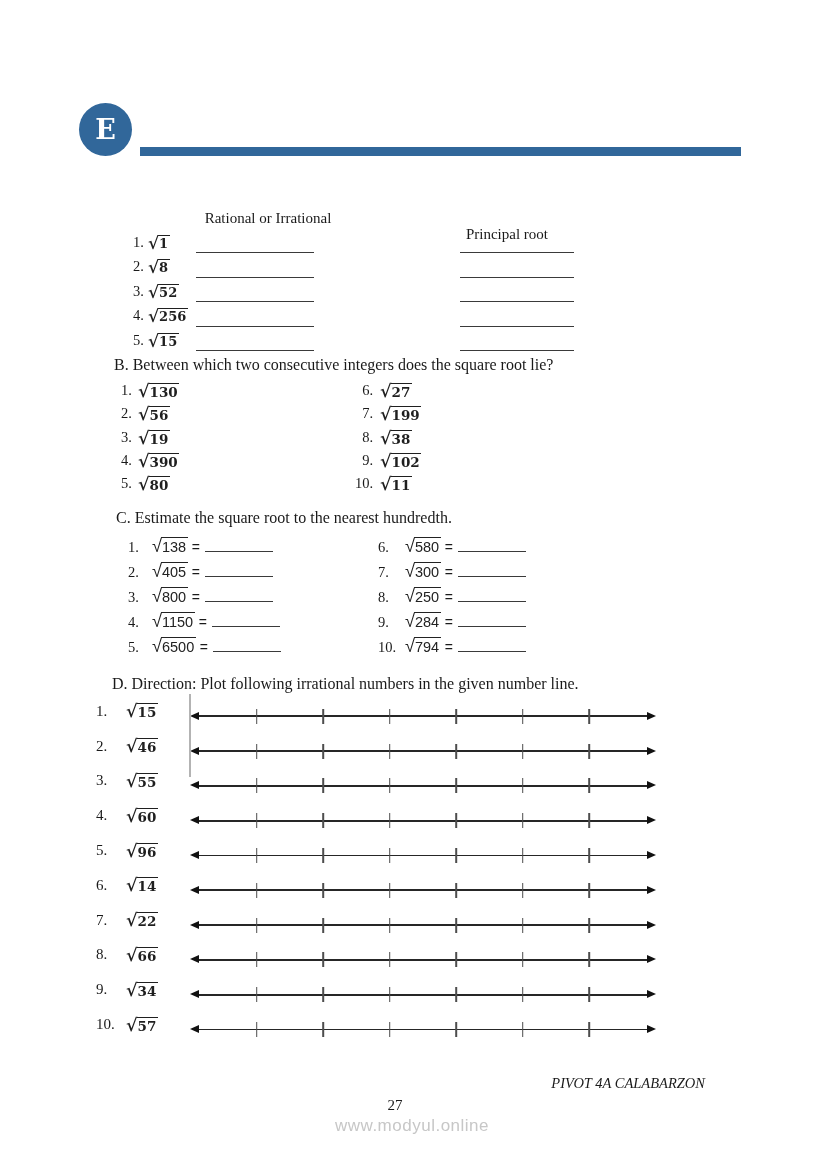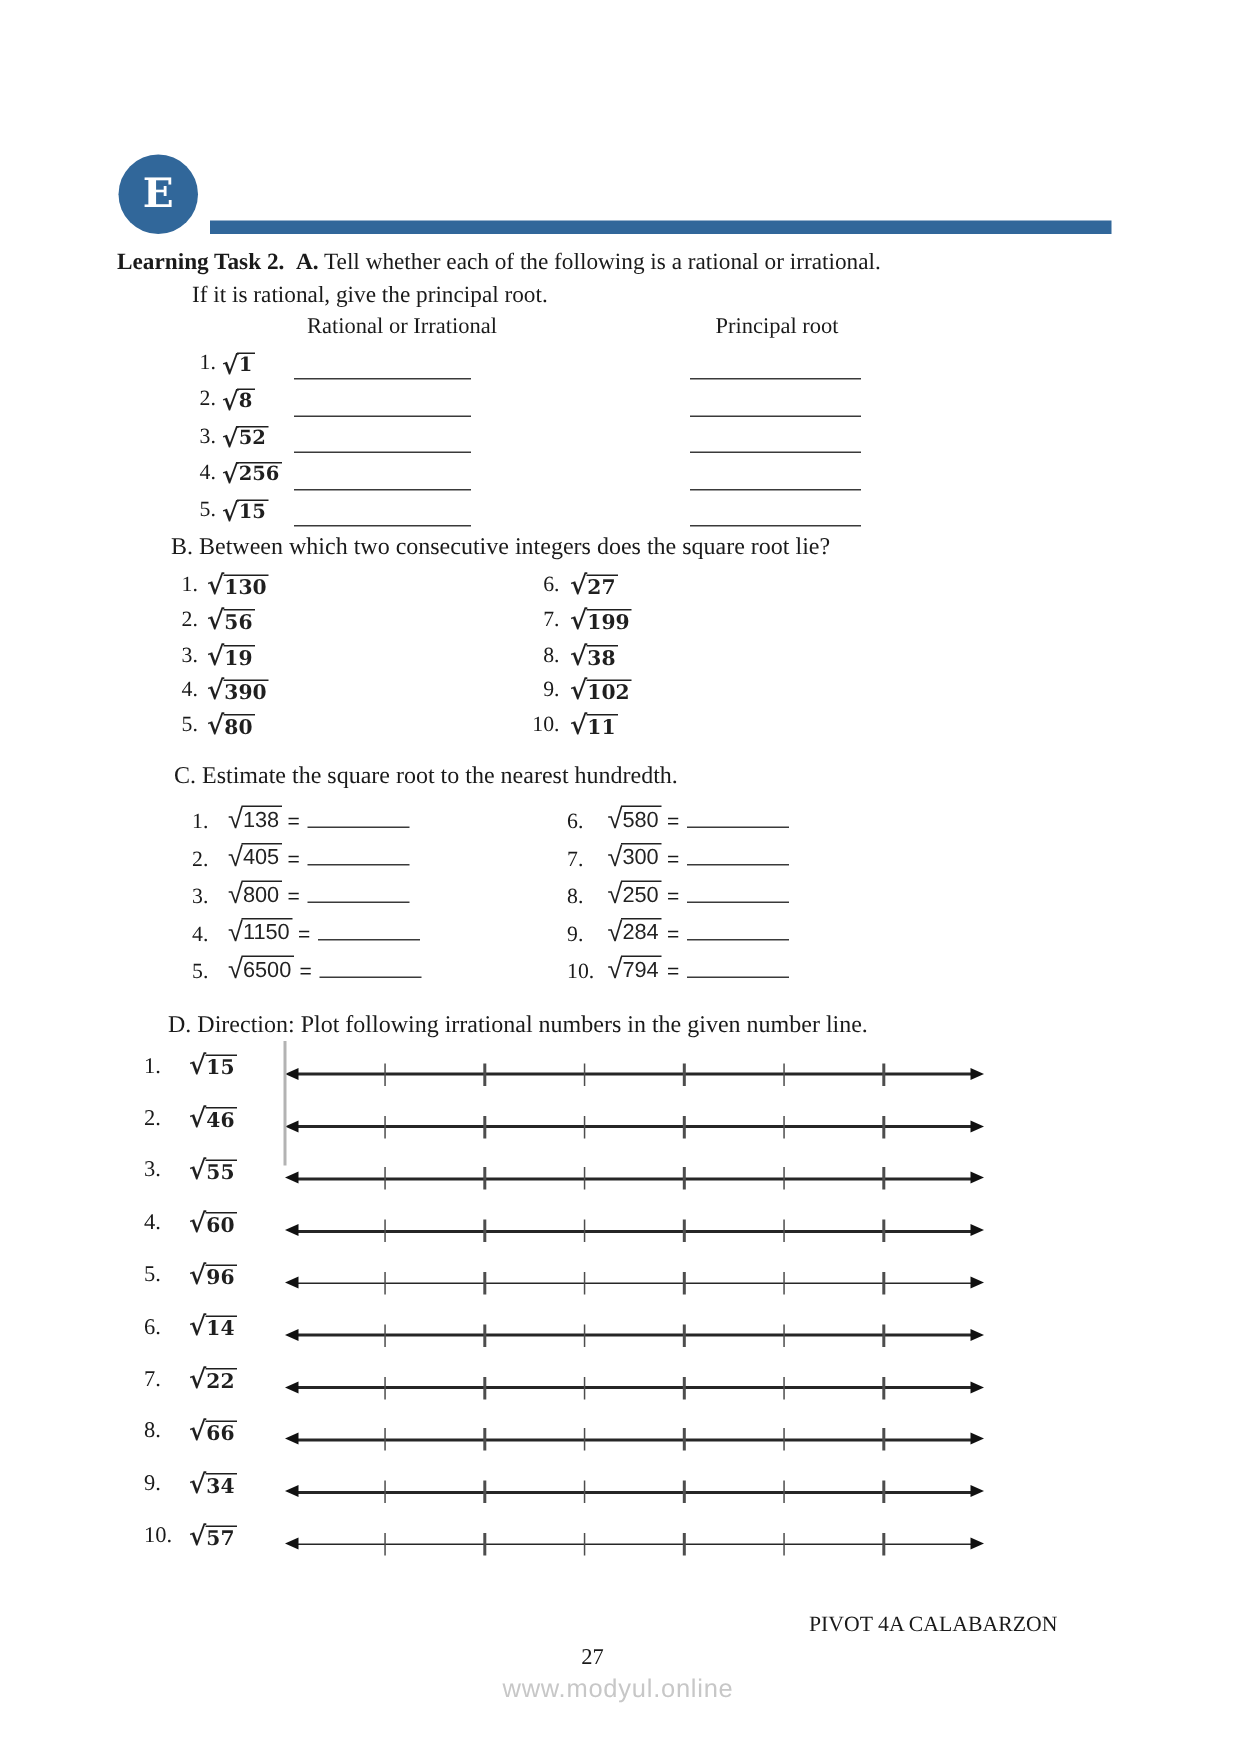--- a/index.html
+++ b/index.html
@@ -32,21 +32,21 @@
   .rad.sans { font-family:"Liberation Sans", sans-serif; font-weight:normal; font-size:14.5px; color:#222; }
   .rad.sans .sign { font-size:1.25em; }
   .rad.sans .rnum { border-top:1.2px solid #222; }
 
   .blank { display:inline-block; border-bottom:1.3px solid #3a3a3a; height:0; }
 
   
   .sec-a { position:absolute; left:0; top:210px; width:826px; }
   .colh { position:absolute; top:0; font-size:15px; text-align:center; }
   .colh.c1 { left:188px; width:160px; }
-  .colh.c2 { left:468px; width:100px; }
+  .colh.c2 { left:457px; width:100px;margin-top:16px; }
   .a-rows { position:absolute; top:23px; left:0; width:826px; }
   .a-row { position:relative; height:24.4px; }
   .a-num { position:absolute; left:133px; top:1px; font-size:14.5px; }
   .a-rad { position:absolute; left:148px; top:2px; }
   .a-blank1 { position:absolute; left:196px; width:118px; bottom:4px; }
   .a-blank2 { position:absolute; left:460px; width:114px; bottom:4px; }
 
   
   .sec-b { position:absolute; left:0; top:356px; width:826px; }
   .sec-title { position:absolute; left:114px; top:0; font-size:16px; white-space:nowrap; }
@@ -78,39 +78,35 @@
   .numline { flex:1; height:20px; position:relative; margin-left:8px; }
   .nl-line { position:absolute; left:6px; right:6px; top:9px; height:1.9px; background:#262626; }
   .nl-arrow { position:absolute; top:5.5px; width:0; height:0;
               border-top:4.5px solid transparent; border-bottom:4.5px solid transparent; }
   .nl-arrow.left  { left:0; border-right:9px solid #111; }
   .nl-arrow.right { right:0; border-left:9px solid #111; }
   .tick { position:absolute; top:2.5px; width:1.6px; height:15px; background:#4d4d4d; transform:translateX(-50%); }
   .vline { position:absolute; left:189px; top:694px; width:1.5px; height:83px; background:#b3b3b3; }
 
   
-  .brand { position:absolute; right:121px; top:1075px; font-size:14.5px; }
+  .brand { position:absolute; right:121px; top:1075px; font-style:italic; font-size:14.5px; }
   .pagenum { position:absolute; left:0; top:1097px; width:790px; text-align:center; font-size:15px; }
   .watermark { position:absolute; left:335px; top:1116px; font-family:"Liberation Sans", sans-serif;
                font-size:17px; color:#c7c7c7; letter-spacing:0.5px; }
 </style>
 </head>
 <body>
 
 <div class="page">
 
   <div class="badge" style="background: rgb(49, 103, 154);">
     <span>E</span>
   </div>
   <div class="accent-bar" style="background: rgb(49, 103, 154);"></div>
 
-  <div class="intro">
-    <div><b class="lbl">Learning Task 2.</b>&nbsp;&nbsp;<b class="lbl">A.</b> <span>Tell whether each of the following is a rational or irrational.</span></div>
-    <div class="l2">If it is rational, give the principal root.</div>
-  </div>
 
   <div class="sec-a">
     <div class="colh c1">Rational or Irrational</div>
     <div class="colh c2">Principal root</div>
     <div class="a-rows">
       <div class="a-row">
         <span class="a-num">1.</span>
         <span class="rad a-rad">
             <span class="sign">√</span>
             <span class="rnum">1</span>

